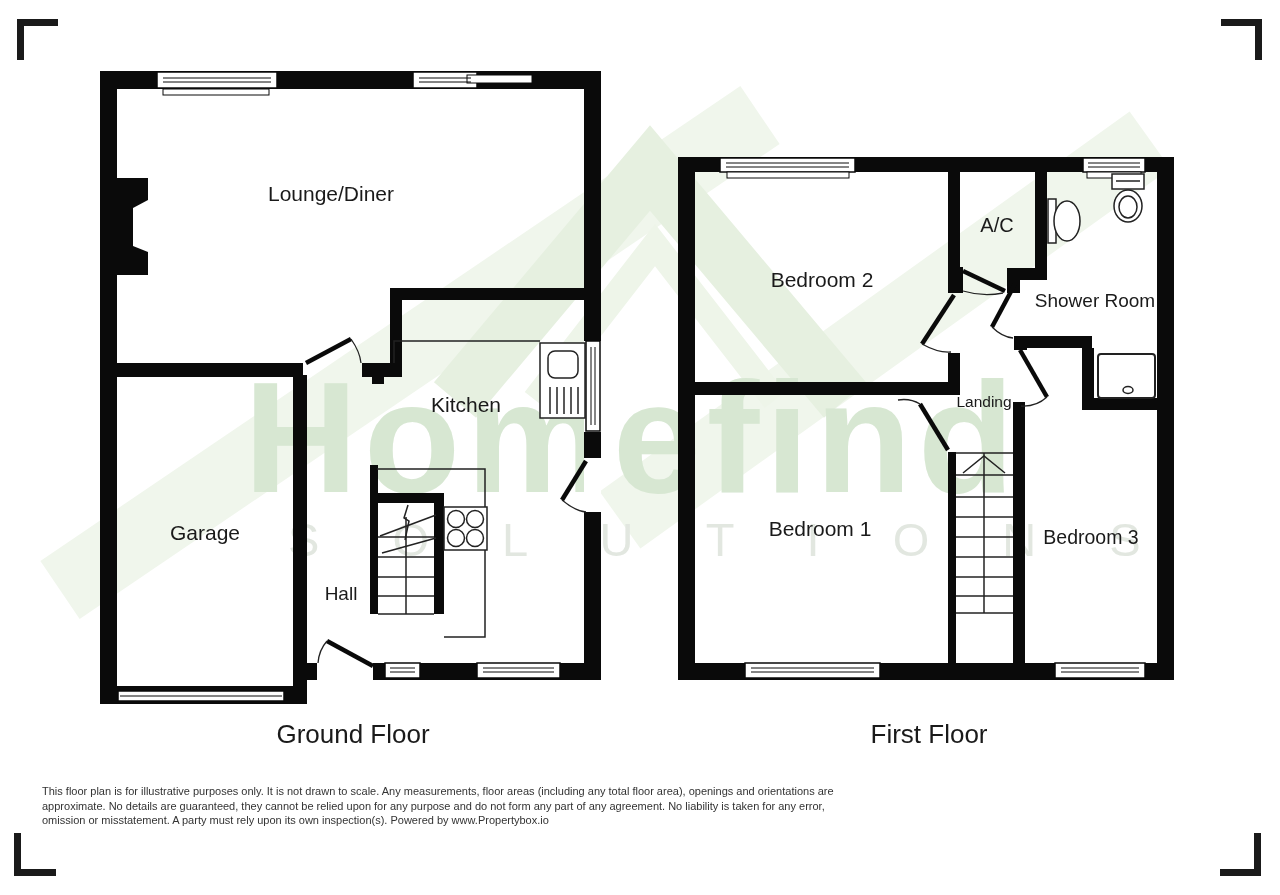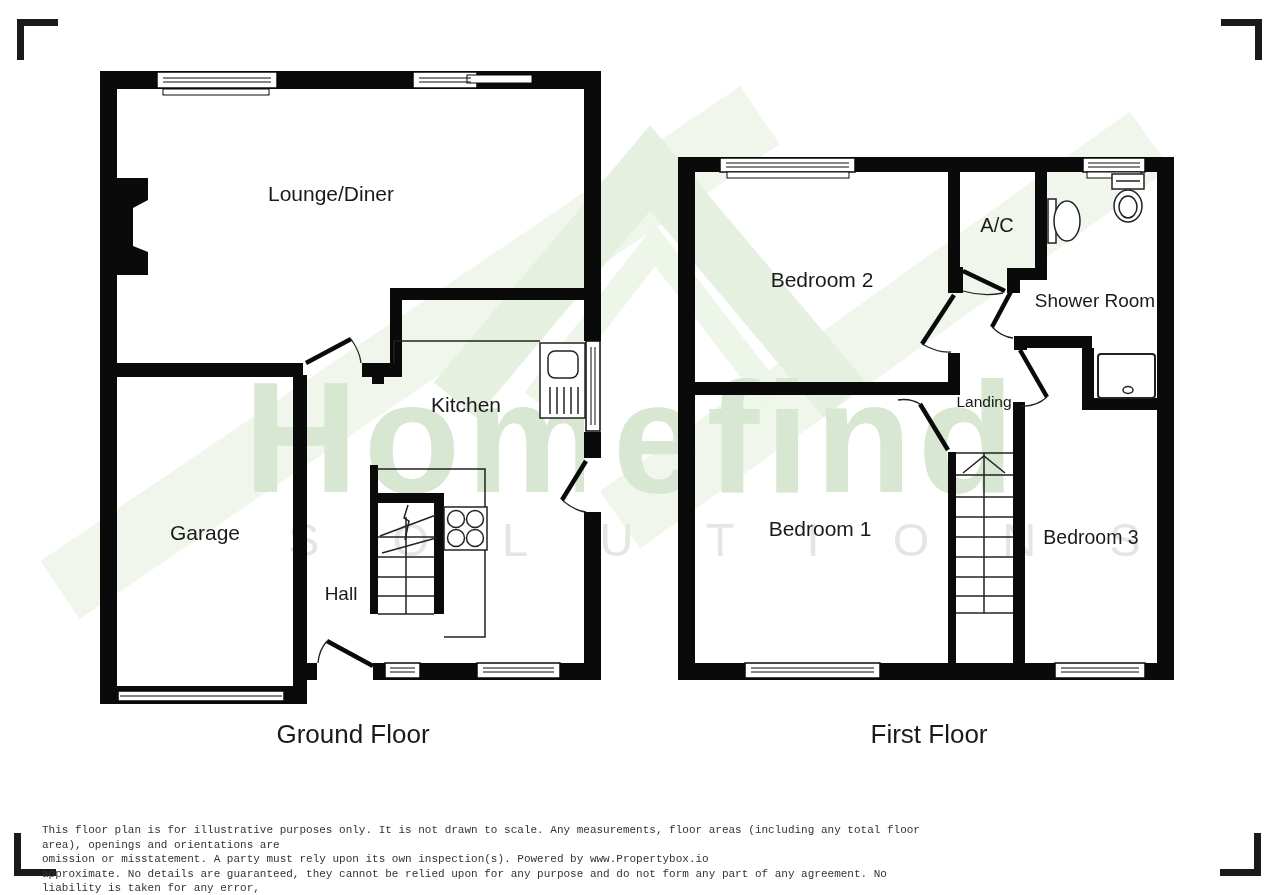--- a/index.html
+++ b/index.html
@@ -3,23 +3,23 @@
 <meta charset="utf-8">
 <style>
   html,body{margin:0;padding:0;background:#ffffff;}
   #canvas{position:relative;width:1280px;height:895px;background:#fff;overflow:hidden;
           font-family:"Liberation Sans", sans-serif;}
   svg{position:absolute;left:0;top:0;}
   .room-label{font-family:"Liberation Sans", sans-serif;fill:#1a1a1a;}
   .floor-title{font-family:"Liberation Sans", sans-serif;fill:#1a1a1a;}
   .wm-brand{font-family:"Liberation Sans", sans-serif;font-weight:bold;}
   .wm-sub{font-family:"Liberation Sans", sans-serif;}
-  #disclaimer{position:absolute;left:42px;top:823px;width:900px;
+  #disclaimer{position:absolute;left:42px;top:784px;width:900px;
               font-size:11px;line-height:14.6px;color:#333;
-              font-family:Liberation Mono, monospace;}
+              font-family:Liberation Sans, sans-serif;}
 </style>
 </head>
 <body>
 
 <div id="canvas">
 <svg width="1280" height="895" viewBox="0 0 1280 895">
 
   <g>
     <line x1="60" y1="590" x2="760" y2="115" stroke="#f0f6ec" stroke-width="70"></line>
     <line x1="620" y1="520" x2="1150" y2="140" stroke="#f0f6ec" stroke-width="70"></line>
@@ -224,16 +224,16 @@
     <text class="room-label" x="1095" y="307" font-size="19" text-anchor="middle">Shower Room</text>
     <text class="room-label" x="984" y="407" font-size="15.5" text-anchor="middle">Landing</text>
     <text class="room-label" x="820" y="536" font-size="21" text-anchor="middle">Bedroom 1</text>
     <text class="room-label" x="1091" y="544" font-size="19.5" text-anchor="middle">Bedroom 3</text>
     <text class="floor-title" x="929" y="743" font-size="26" text-anchor="middle">First Floor</text>
   </g>
 </svg>
 
 <div id="disclaimer">
   <div>This floor plan is for illustrative purposes only. It is not drawn to scale. Any measurements, floor areas (including any total floor area), openings and orientations are</div>
+  <div>approximate. No details are guaranteed, they cannot be relied upon for any purpose and do not form any part of any agreement. No liability is taken for any error,</div>
   <div>omission or misstatement. A party must rely upon its own inspection(s). Powered by www.Propertybox.io</div>
-  <div>approximate. No details are guaranteed, they cannot be relied upon for any purpose and do not form any part of any agreement. No liability is taken for any error,</div>
 </div>
 </div>
 
 </body></html>

